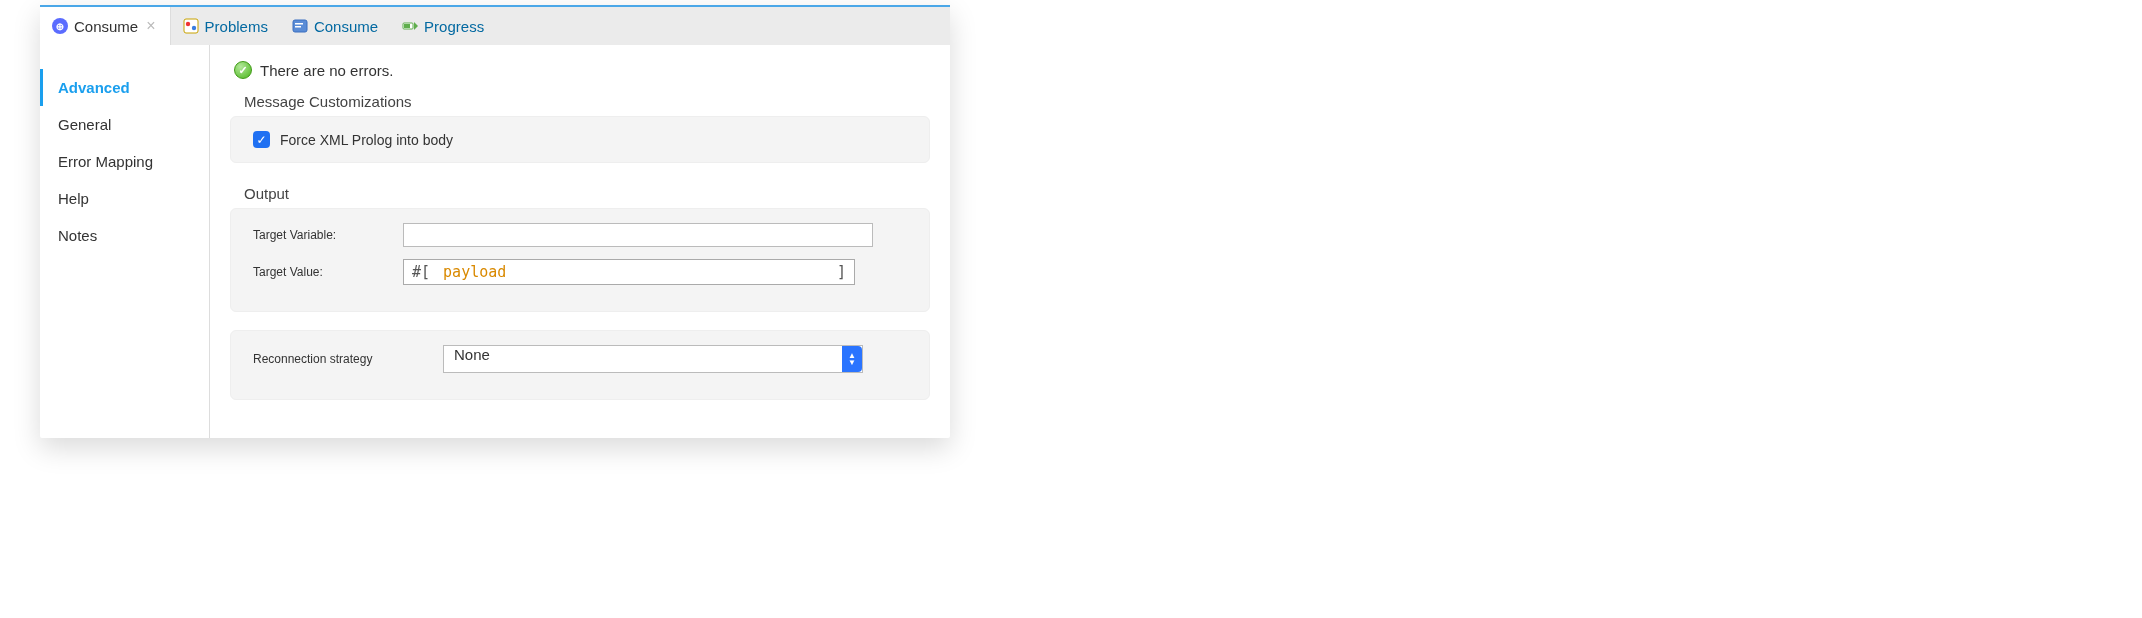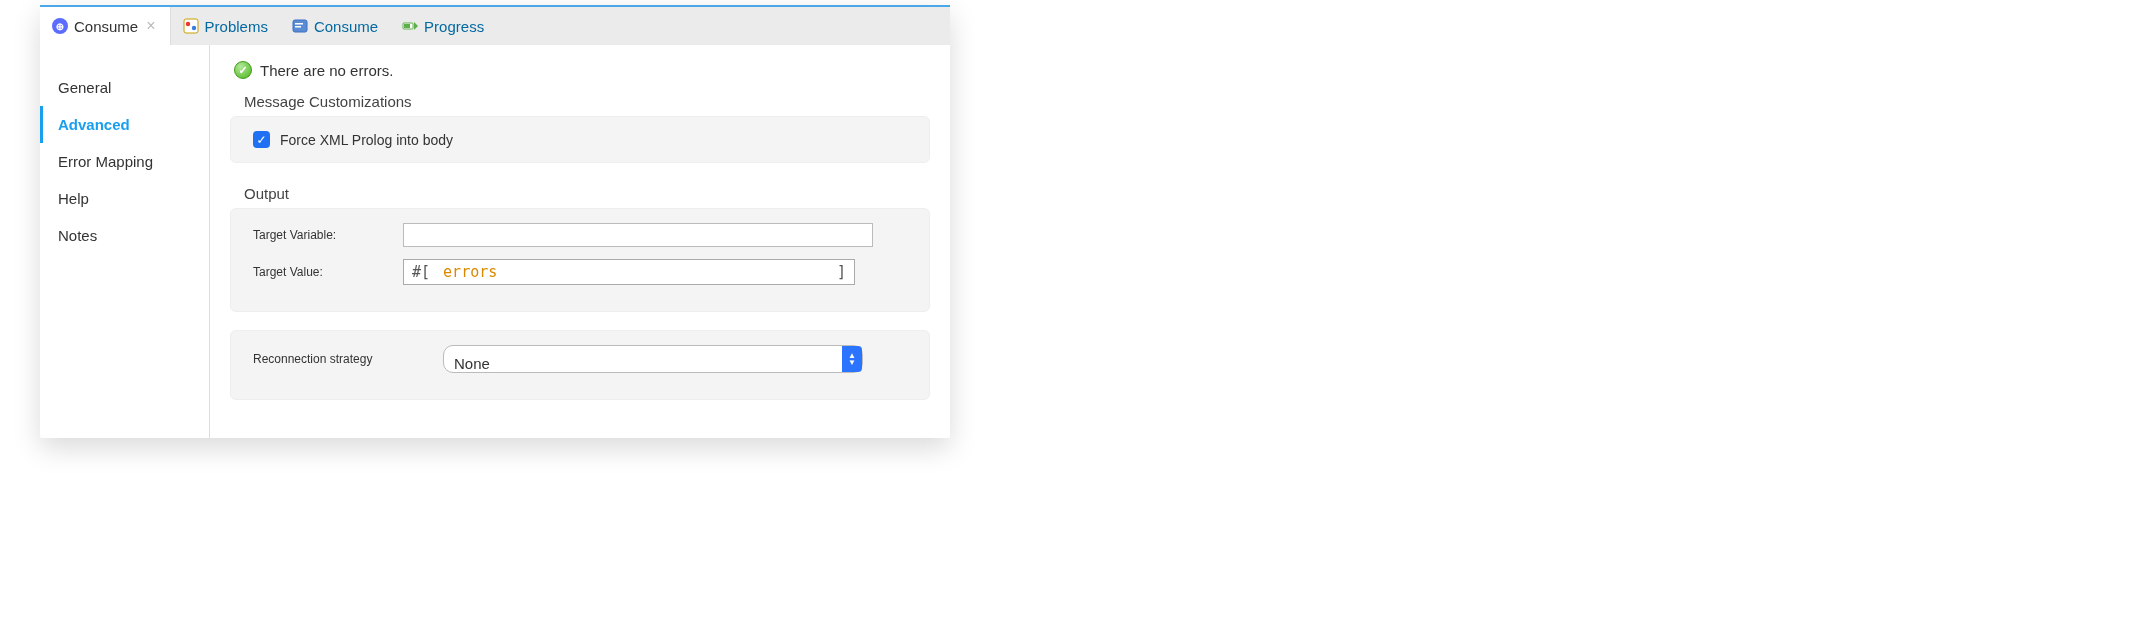--- a/index.html
+++ b/index.html
@@ -167,24 +167,24 @@
     align-items: center;
     justify-content: space-between;
   }
   .expr-input .prefix { color: #555; }
   .expr-input .payload { color: #d98900; margin-left: 4px; }
   .expr-input .suffix { color: #555; }
   .select-wrap {
     flex: 0 0 420px;
     height: 28px;
     border: 1px solid #bbb;
-    border-radius: 10px;
-    background: #fff;
-    display: flex;
-    align-items: flex-end;
+    border-radius: 0;
+    background: #fff;
+    display: flex;
+    align-items: flex-start;
     justify-content: space-between;
     padding: 0 0 0 10px;
     font-size: 15px;
     cursor: pointer;
   }
   .select-arrows {
     width: 20px;
     height: 26px;
     background: #2a74ff;
     border-radius: 0 4px 4px 0;
@@ -236,22 +236,22 @@
             <polygon points="12,4 16,8 12,12" fill="#5fae4c"></polygon>
           </svg>
       </span>
       <span>Progress</span>
     </div>
   </div>
 
   <div class="content">
 
     <div class="sidebar">
+      <div class="sidebar-item active">Advanced</div>
       <div class="sidebar-item">General</div>
-      <div class="sidebar-item active">Advanced</div>
       <div class="sidebar-item">Error Mapping</div>
       <div class="sidebar-item">Help</div>
       <div class="sidebar-item">Notes</div>
     </div>
 
     <div class="main">
 
       <div class="status-row">
         <span class="ok-icon">✓</span>
         <span>There are no errors.</span>
@@ -269,21 +269,21 @@
       <div class="section-box">
         <div class="form-row">
           <label>Target Variable:</label>
           <input type="text" class="text-input" value="" style="">
         </div>
         <div class="form-row">
           <label>Target Value:</label>
           <div class="expr-input">
             <span>
               <span class="prefix">#[</span>
-              <span class="payload">errors</span>
+              <span class="payload">payload</span>
             </span>
             <span class="suffix">]</span>
           </div>
         </div>
       </div>
 
       <div class="section-box">
         <div class="form-row">
           <label style="width:190px">Reconnection strategy</label>
           <div class="select-wrap">

